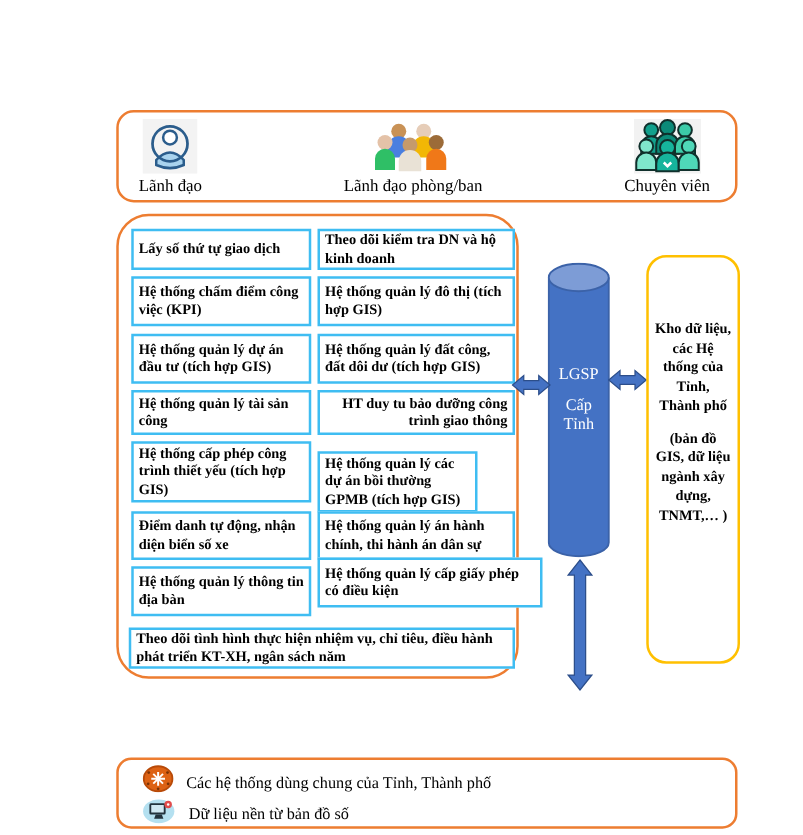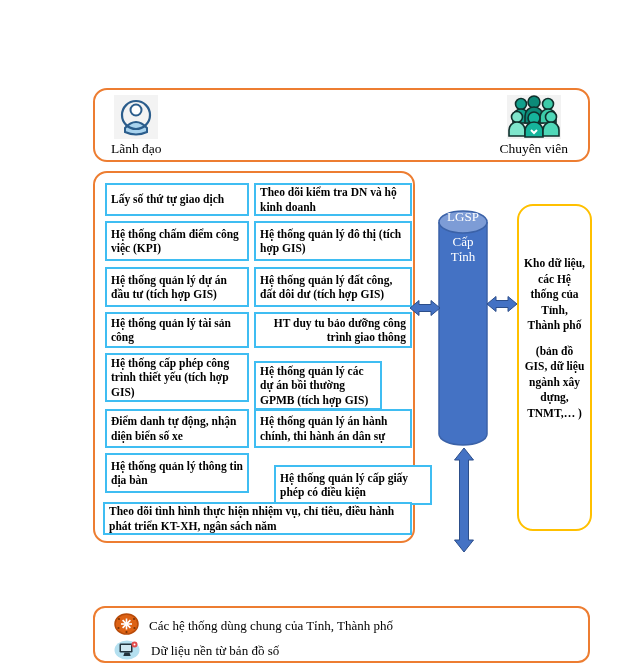--- a/index.html
+++ b/index.html
@@ -16,36 +16,36 @@
     display:flex;justify-content:space-between;align-items:flex-start;
     padding:5px 20px 0 16px;
   }
   .role{display:flex;flex-direction:column;align-items:center;}
   .role .ricon{height:44px;display:flex;align-items:center;justify-content:center;}
   .role .rlabel{font-size:13.5px;margin-top:2px;white-space:nowrap;}
 
   
   .main-box{
     left:93px;top:171px;width:322px;height:372px;
-    border:2px solid #ED7D31;border-radius:14px;background:#fff;
+    border:2px solid #ED7D31;border-radius:26px;background:#fff;
   }
   .sys-box{
     position:absolute;box-sizing:border-box;background:#fff;
     border:2px solid #3FBDF2;
     font-weight:bold;font-size:11.5px;line-height:1.25;
     display:flex;align-items:center;padding:1px 4px;
   }
 
   
   .hub-text{
     left:438px;top:210px;width:50px;height:236px;
     color:#fff;text-align:center;font-size:13px;line-height:1.15;
     pointer-events:none;
   }
-  .hub-text .t1{}
+  .hub-text .t1{margin-top:82px;}
   .hub-text .t2{margin-top:10px;padding:0 6px;}
 
   
   .warehouse-box{
     left:517px;top:204px;width:75px;height:327px;
     border:2.5px solid #FFC000;border-radius:16px;background:#fff;
     text-align:center;font-weight:bold;font-size:11.5px;line-height:1.35;
     padding:50px 5px 0 5px;
   }
   .warehouse-box .w2{margin-top:10px;}
@@ -69,20 +69,39 @@
       <svg width="44" height="44" viewBox="0 0 44 44">
         <rect width="44" height="44" fill="#f3f3f3"></rect>
         <path d="M11 33 Q22 21 33 33 L33 37 Q22 42 11 37 Z" fill="#A9D3EE" stroke="#2B5D8C" stroke-width="2"></path>
         <circle cx="22" cy="20" r="14" fill="none" stroke="#2B5D8C" stroke-width="2.2"></circle>
         <circle cx="22" cy="15" r="5.5" fill="#fff" stroke="#2B5D8C" stroke-width="2"></circle>
       </svg>
     </span>
     <span class="rlabel">Lãnh đạo</span>
   </div>
 
+  <div class="role">
+    <span class="ricon">
+      <svg width="62" height="44" viewBox="0 0 62 44">
+
+        <circle cx="20" cy="10" r="6" fill="#C99256"></circle>
+        <path d="M11 31 v-8 a9 9 0 0 1 18 0 v8 z" fill="#4A7FE0"></path>
+        <circle cx="40" cy="10" r="6" fill="#E6CDB8"></circle>
+        <path d="M31 31 v-8 a9 9 0 0 1 18 0 v8 z" fill="#F2B705"></path>
+
+        <circle cx="9" cy="19" r="6" fill="#E4C2A8"></circle>
+        <path d="M1 41 v-9 a8 8 0 0 1 16 0 v9 z" fill="#2FBF66"></path>
+        <circle cx="29" cy="21" r="6" fill="#C59A6B"></circle>
+        <path d="M20 42 v-8 a9 9 0 0 1 18 0 v8 z" fill="#E9E2D6"></path>
+        <circle cx="50" cy="19" r="6" fill="#9C6B38"></circle>
+        <path d="M42 41 v-9 a8 8 0 0 1 16 0 v9 z" fill="#F07818"></path>
+      </svg>
+    </span>
+    <span class="rlabel">Lãnh đạo phòng/ban</span>
+  </div>
 
   <div class="role">
     <span class="ricon">
       <svg width="54" height="44" viewBox="0 0 54 44">
         <rect width="54" height="44" fill="#F2F2F2"></rect>
         <g stroke="#10302C" stroke-width="1.6">
           <circle cx="14" cy="9" r="5.5" fill="#12A08C"></circle>
           <path d="M6 28 v-6 a8 8 0 0 1 16 0 v6 z" fill="#12A08C"></path>
           <circle cx="27" cy="7" r="6" fill="#0C8A78"></circle>
           <path d="M18 28 v-7 a9 9 0 0 1 18 0 v7 z" fill="#0C8A78"></path>
@@ -138,21 +157,21 @@
     </div>
   <div class="sys-box" style="left:159px;top:139px;width:158px;height:36px;text-align:right;">
       <span>HT duy tu bảo dưỡng công trình giao thông</span>
     </div>
   <div class="sys-box" style="left:159px;top:188px;width:128px;height:49px;">
       <span>Hệ thống quản lý các dự án bồi thường GPMB (tích hợp GIS)</span>
     </div>
   <div class="sys-box" style="left:159px;top:236px;width:158px;height:39px;">
       <span>Hệ thống quản lý án hành chính, thi hành án dân sự</span>
     </div>
-  <div class="sys-box" style="left:159px;top:292px;width:158px;height:40px;margin-left:20px;">
+  <div class="sys-box" style="left:159px;top:273px;width:180px;height:40px;">
       <span>Hệ thống quản lý cấp giấy phép có điều kiện</span>
     </div>
 
   <div class="sys-box" style="left:8px;top:329px;width:309px;height:33px;">
       <span>Theo dõi tình hình thực hiện nhiệm vụ, chỉ tiêu, điều hành phát triển KT-XH, ngân sách năm</span>
     </div>
 </div>
 
 <div class="abs" style="left:438px;top:210px;width:50px;height:236px;">
   <svg width="50" height="236" viewBox="0 0 50 236">

